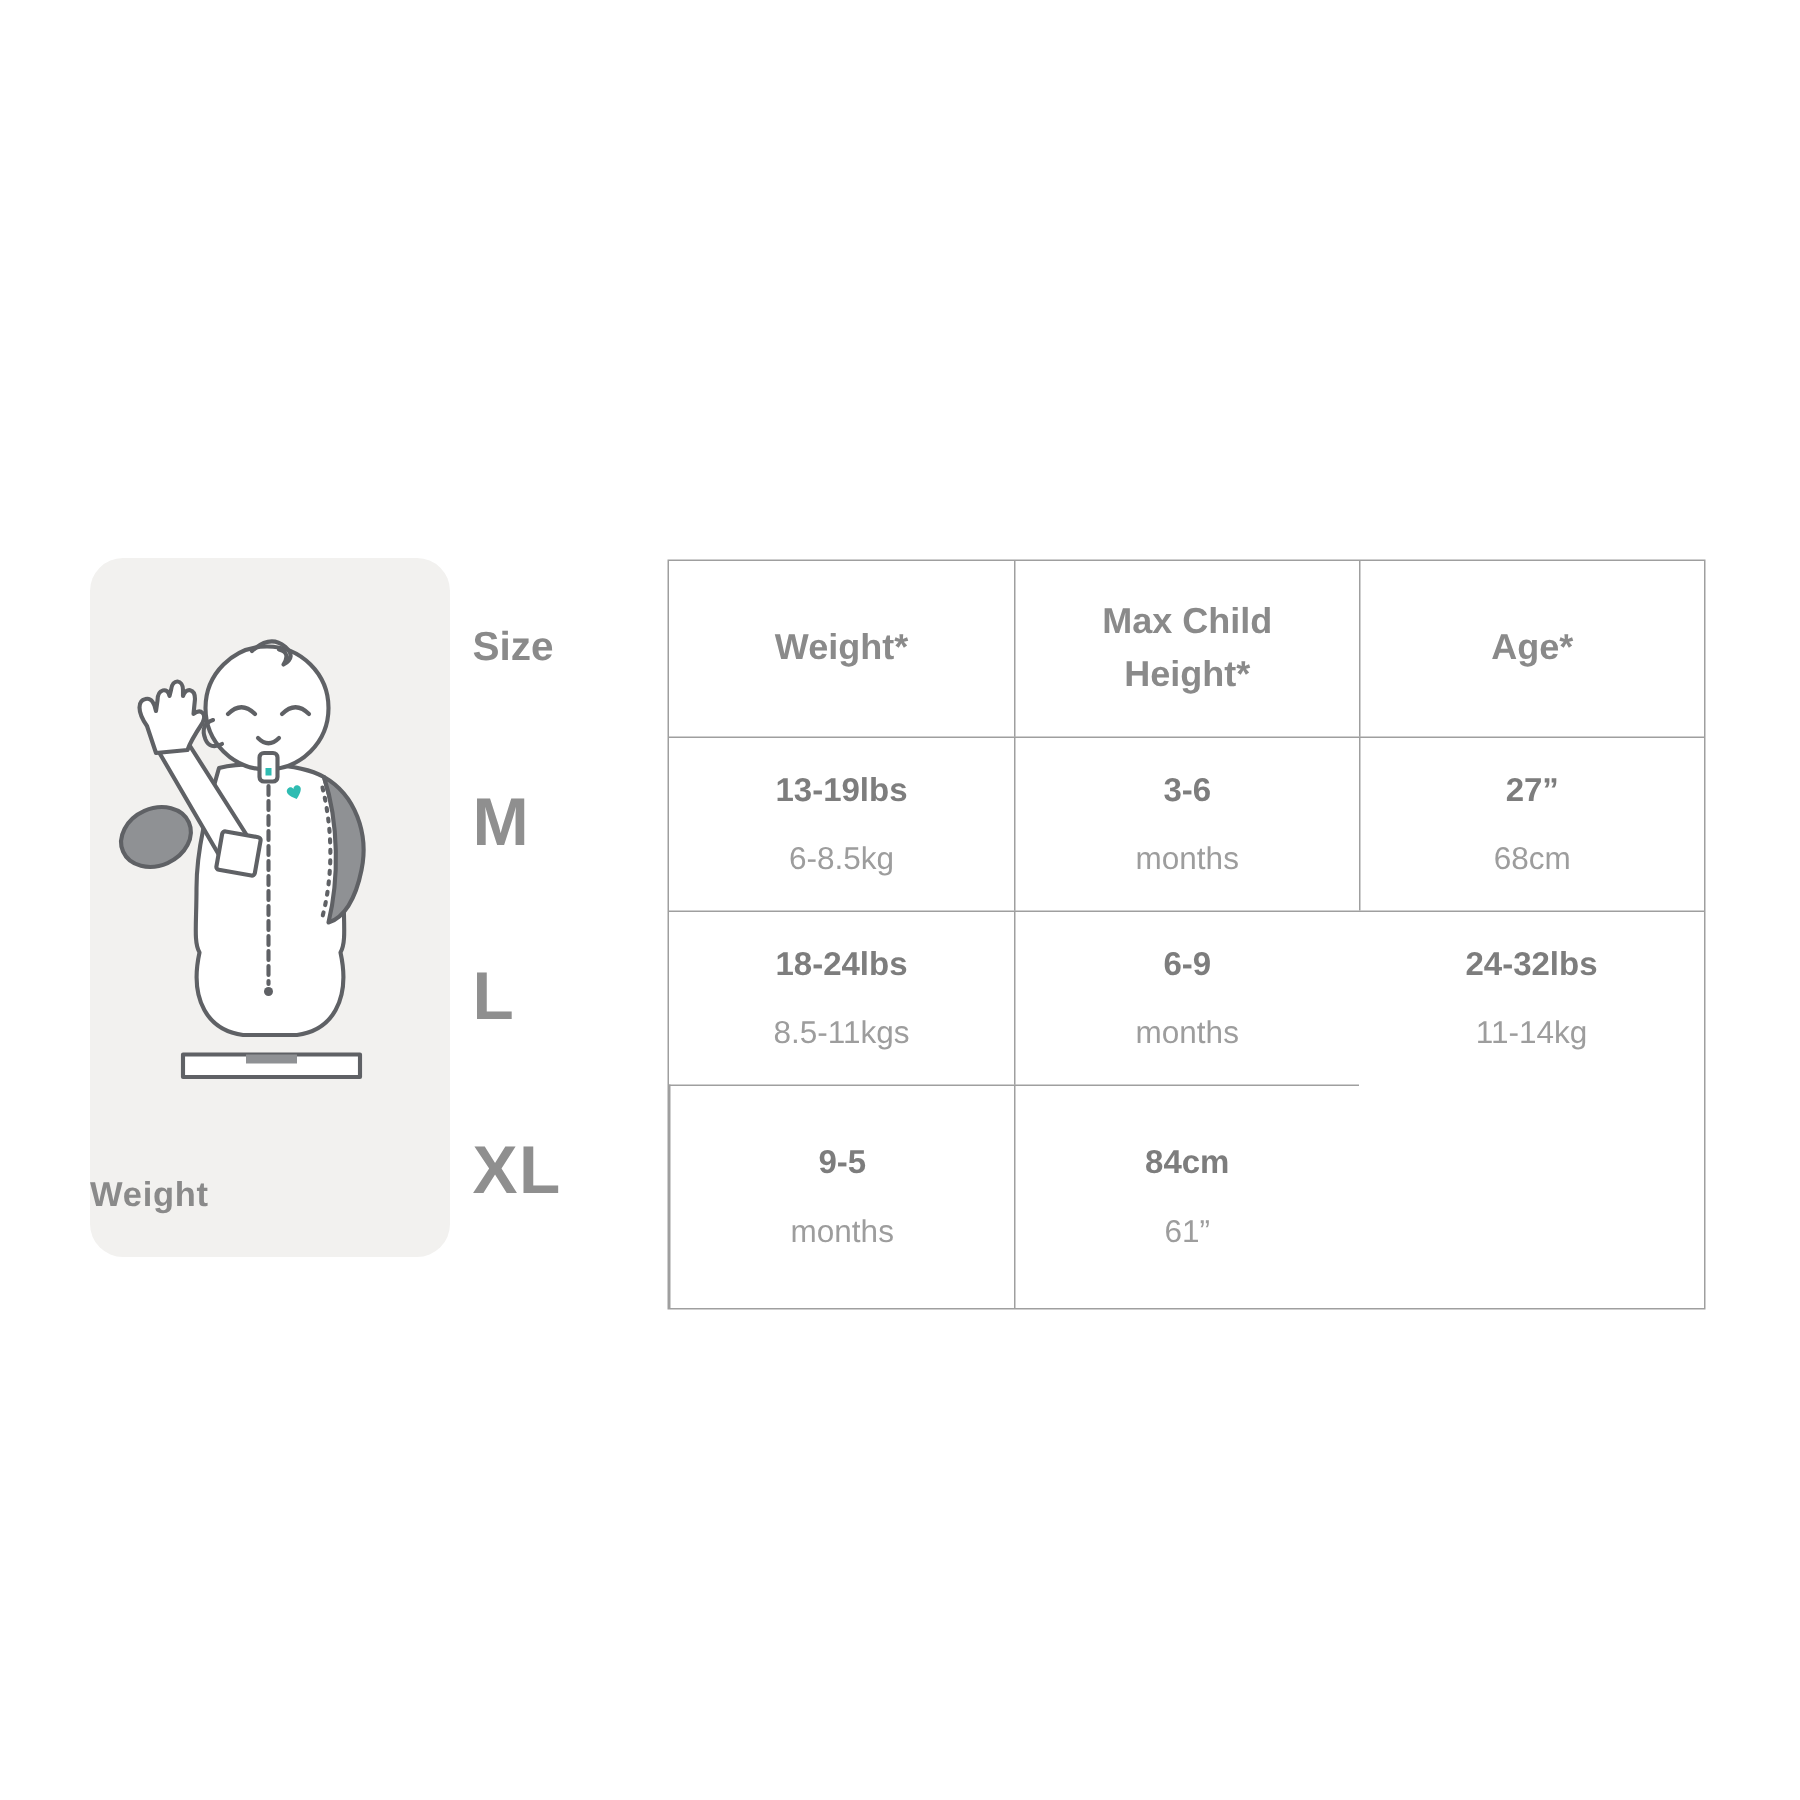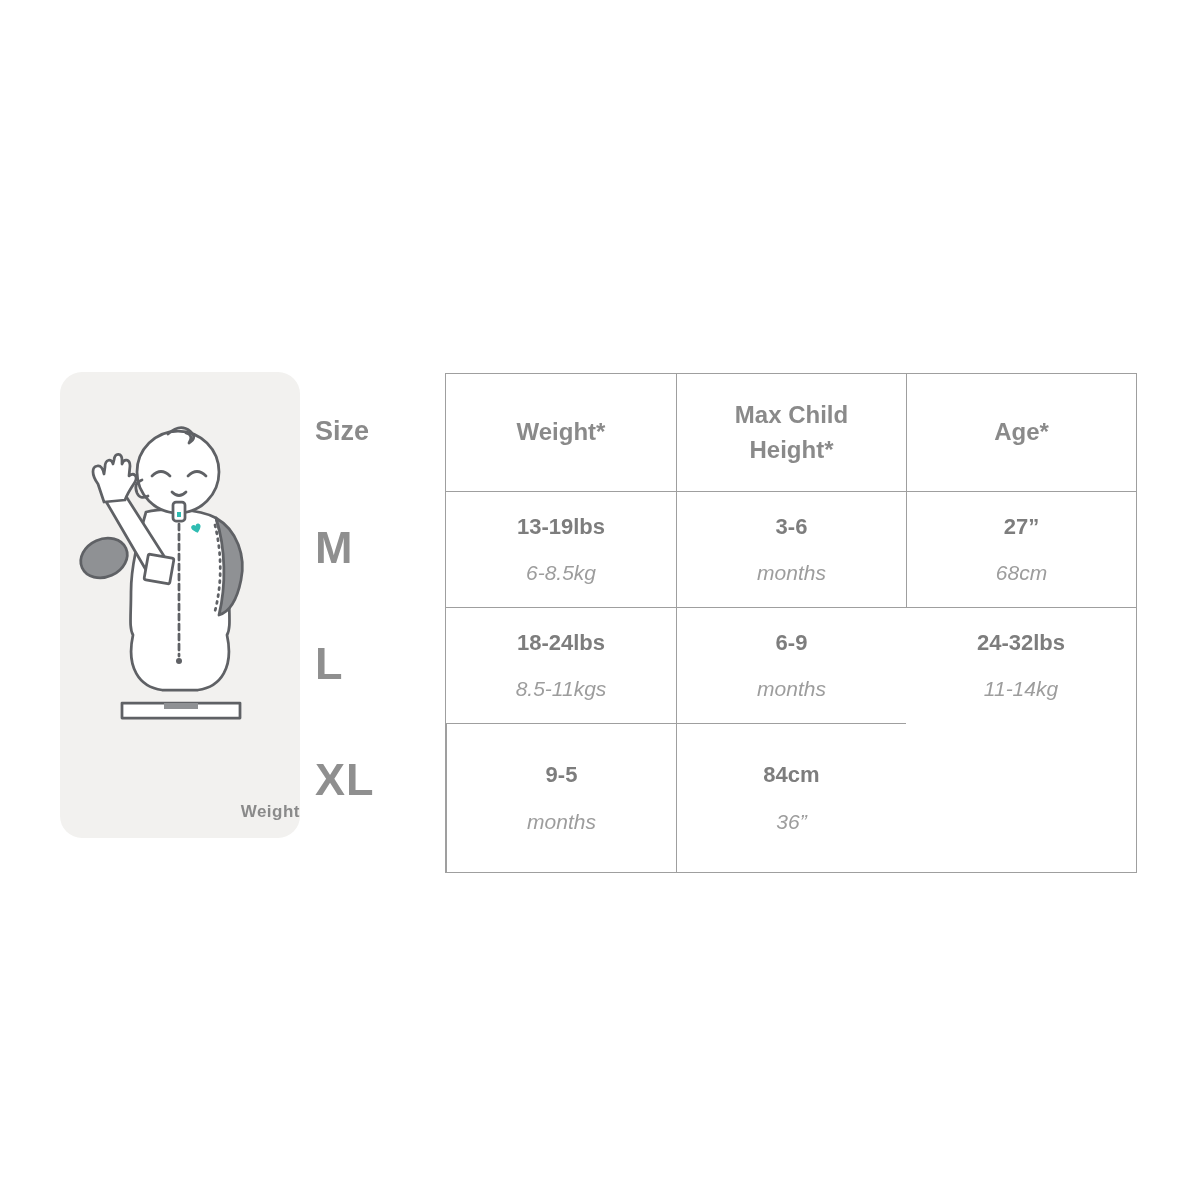--- a/index.html
+++ b/index.html
@@ -11,23 +11,23 @@
     overflow:hidden;
   }
   
   .weight-card{
     position:absolute;left:60px;top:372px;
     width:240px;height:466px;
     background:#f2f1ef;border-radius:22px;
   }
   .weight-card svg{position:absolute;left:0;top:0;}
   .weight-card .card-label{
-    position:absolute;bottom:16px;left:0;width:100%;
-    text-align:right;
-    font-size:17px;font-weight:bold;color:#8a8a8a;letter-spacing:0.5px;
+    position:absolute;bottom:28px;left:0;width:100%;
+    text-align:left;
+    font-size:23px;font-weight:bold;color:#8a8a8a;letter-spacing:0.5px;
   }
   
   .size-gutter{
     position:absolute;left:315px;top:373px;width:115px;height:464px;
     display:grid;grid-template-rows:117px 116px 116px 1fr;
   }
   .size-gutter .gcell{display:flex;align-items:center;justify-content:flex-start;}
   .corner-label{font-size:27px;font-weight:bold;color:#8a8a8a;}
   .size-letter{font-size:45px;font-weight:bold;color:#8f8f8f;letter-spacing:1px;}
   
@@ -45,21 +45,21 @@
     box-sizing:border-box;text-align:center;
   }
   .cell.bl{border-left:1px solid #9f9f9f;}
   .cell.bt{border-top:1px solid #9f9f9f;}
   .header-cell{
     font-size:24px;font-weight:bold;color:#8a8a8a;
     line-height:1.45;
   }
   .header-cell .hdr-inner{max-width:150px;}
   .primary{font-size:22px;font-weight:bold;color:#7d7d7d;line-height:1.3;}
-  .secondary{font-size:21px;font-weight:normal;color:#9d9d9d;line-height:1.3;margin-top:18px;font-style:italic;}
+  .secondary{font-size:21px;font-weight:normal;color:#9d9d9d;line-height:1.3;margin-top:18px;}
 </style>
 </head>
 <body>
 
 <div class="stage">
 
   <div class="weight-card">
     <svg width="240" height="360" viewBox="0 0 240 360">
       <g stroke="#5f6165" stroke-width="2.75" fill="none" stroke-linecap="round" stroke-linejoin="round">
 
@@ -148,17 +148,17 @@
     <div class="cell bt">
       <div class="primary">24-32lbs</div>
       <div class="secondary">11-14kg</div>
     </div>
     <div class="cell bt bl">
       <div class="primary">9-5</div>
       <div class="secondary">months</div>
     </div>
     <div class="cell bt bl">
       <div class="primary">84cm</div>
-      <div class="secondary">36”</div>
+      <div class="secondary">61”</div>
     </div>
   </div>
 
 </div>
 
 </body></html>

